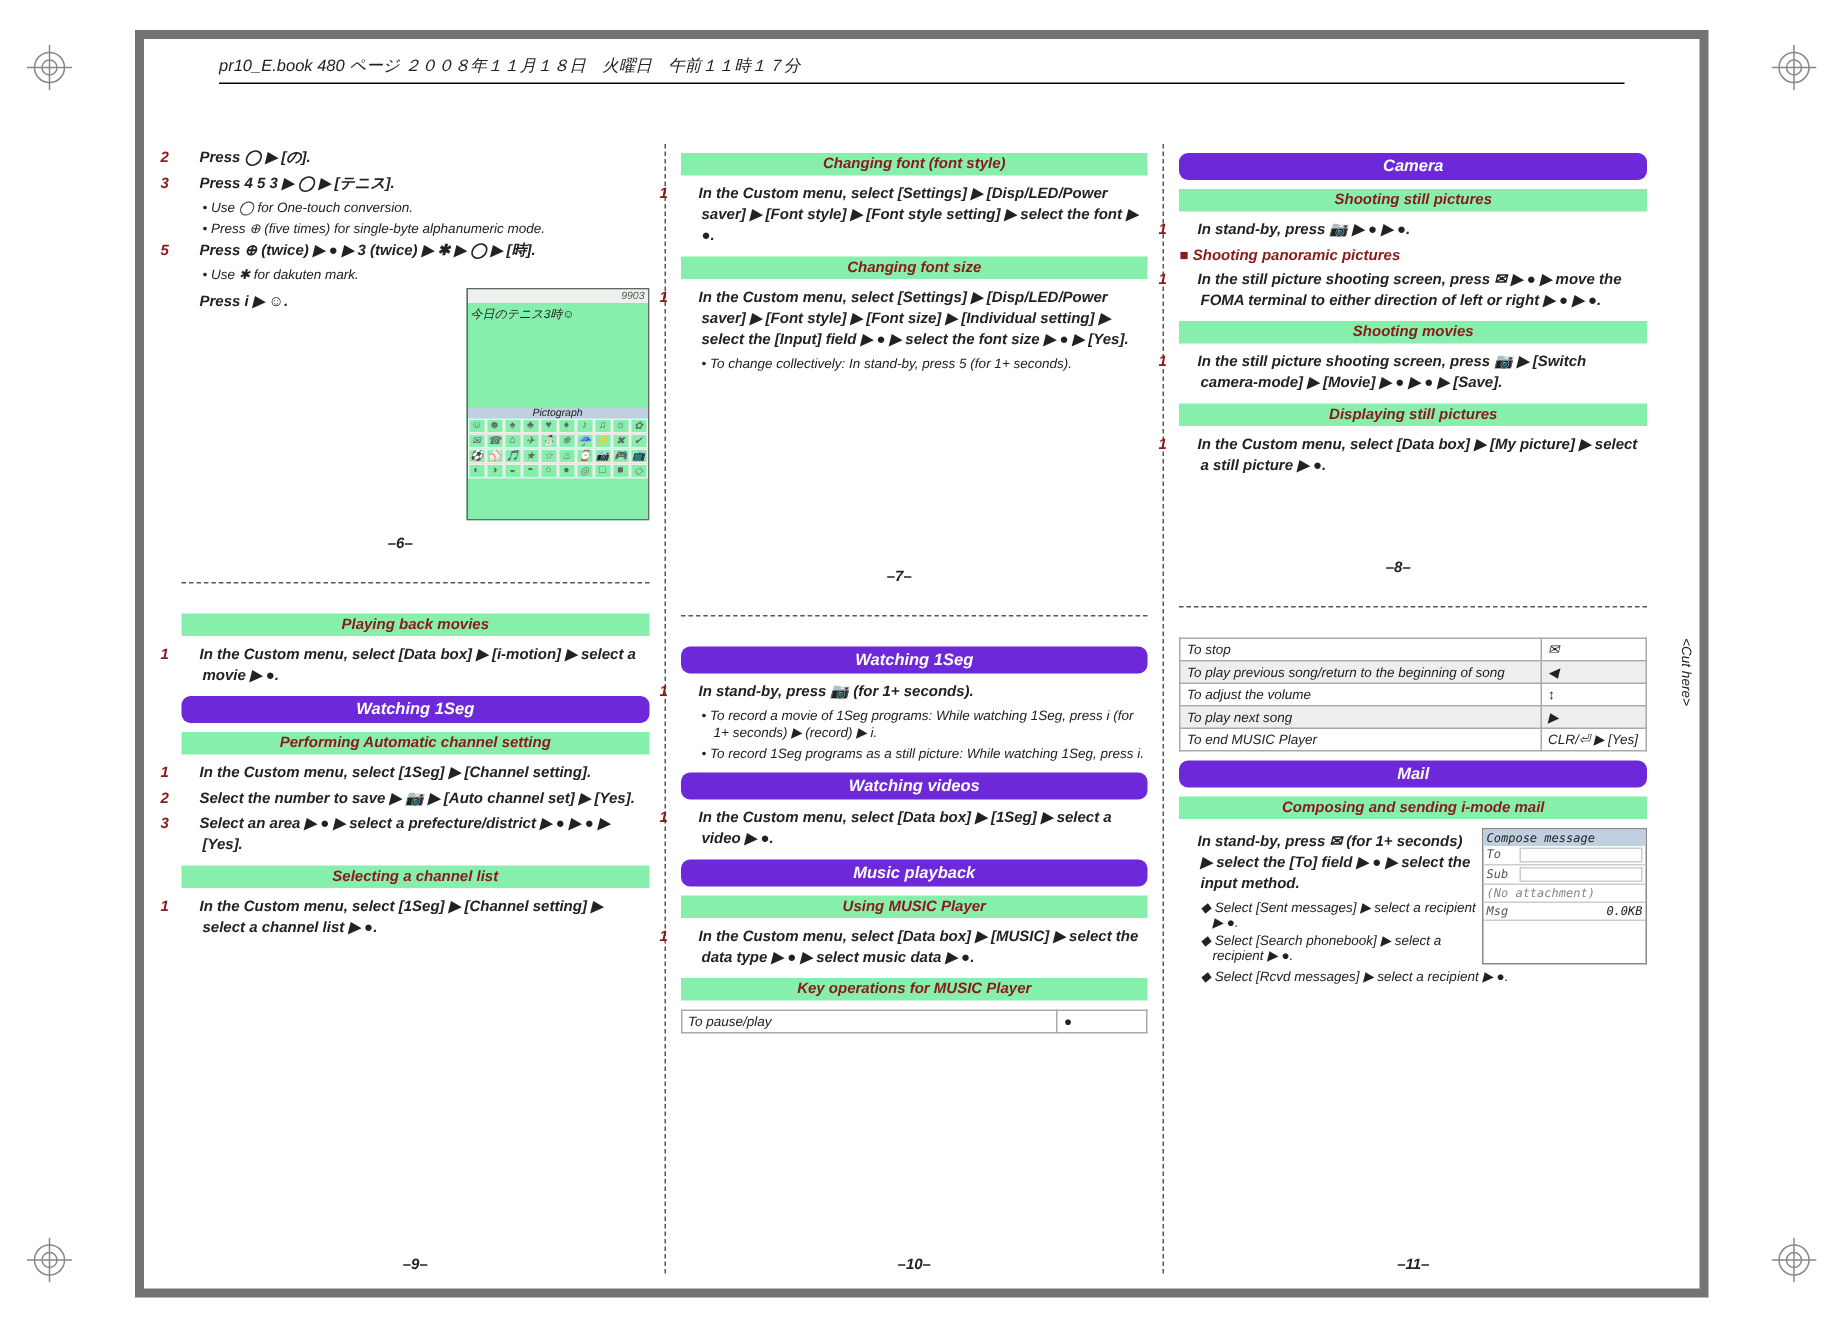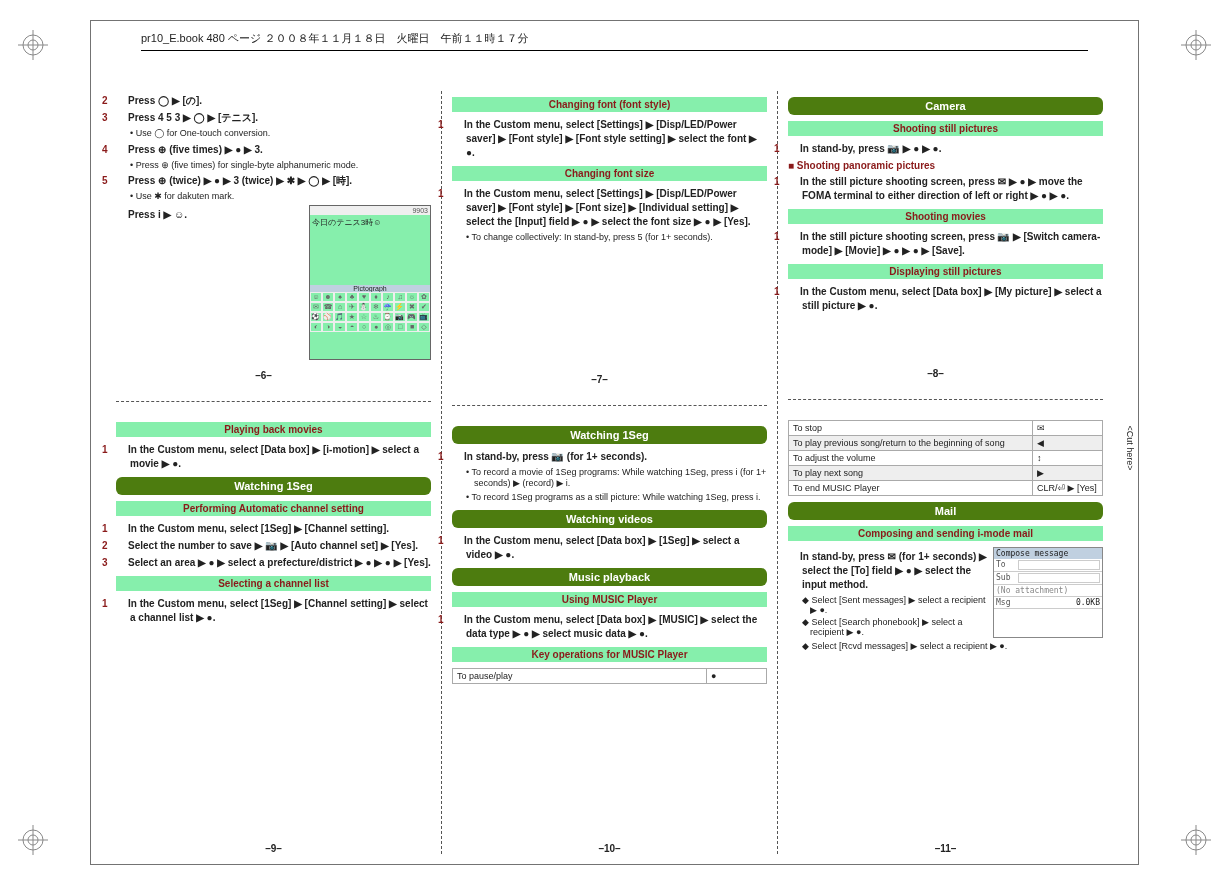--- a/index.html
+++ b/index.html
@@ -11,21 +11,22 @@
     height: 885px;
     position: relative;
     color: #222;
   }
   .page-container {
     position: absolute;
     top: 20px;
     left: 90px;
     right: 90px;
     bottom: 20px;
-    border: 1px solid #737373;
+    border: 6px solid #737373;
+    font-style: italic;
   }
   .crop-marks {
     position: absolute;
     width: 30px; height: 30px;
   }
   .crop-marks svg { width: 30px; height: 30px; }
   .crop-tl { top: 30px; left: 18px; }
   .crop-bl { bottom: 30px; left: 18px; }
   .crop-tr { top: 30px; right: 18px; }
   .crop-br { bottom: 30px; right: 18px; }
@@ -55,21 +56,21 @@
     border-right: 1px dashed #555;
     position: relative;
   }
   .col:last-of-type { border-right: none; }
   .row-divider {
     border-top: 1px dashed #555;
     margin: 20px 0;
   }
 
   .section-black {
-    background: #4d7c0f;
+    background: #6d28d9;
     color: #fff;
     text-align: center;
     font-weight: bold;
     padding: 3px;
     margin: 6px 0;
     font-size: 11px;
     border-radius: 6px;
   }
   .section-grey {
     background: #86efac;
@@ -233,21 +234,20 @@
 
   <div class="cut-here">&lt;Cut here&gt;</div>
 
   <div class="columns">
 
     <div class="col">
       <div>
         <div class="step"><span class="step-num">2</span><span>Press ◯ ▶ [の].</span></div>
         <div class="step"><span class="step-num">3</span><span>Press 4 5 3 ▶ ◯ ▶ [テニス].</span></div>
         <div class="note">• Use ◯ for One-touch conversion.</div>
-        <div class="step"><span class="step-num">4</span><span>Press ⊕ (five times) ▶ ● ▶ 3.</span></div>
         <div class="note">• Press ⊕ (five times) for single-byte alphanumeric mode.</div>
         <div class="step"><span class="step-num">5</span><span>Press ⊕ (twice) ▶ ● ▶ 3 (twice) ▶ ✱ ▶ ◯ ▶ [時].</span></div>
         <div class="note">• Use ✱ for dakuten mark.</div>
         <div style="overflow:hidden">
           <div class="phonescreen">
             <div class="statusbar">
                 <span>9903</span>
               </div>
             <div class="textline">今日のテニス3時☺</div>
             <div class="pictlabel">Pictograph</div>

